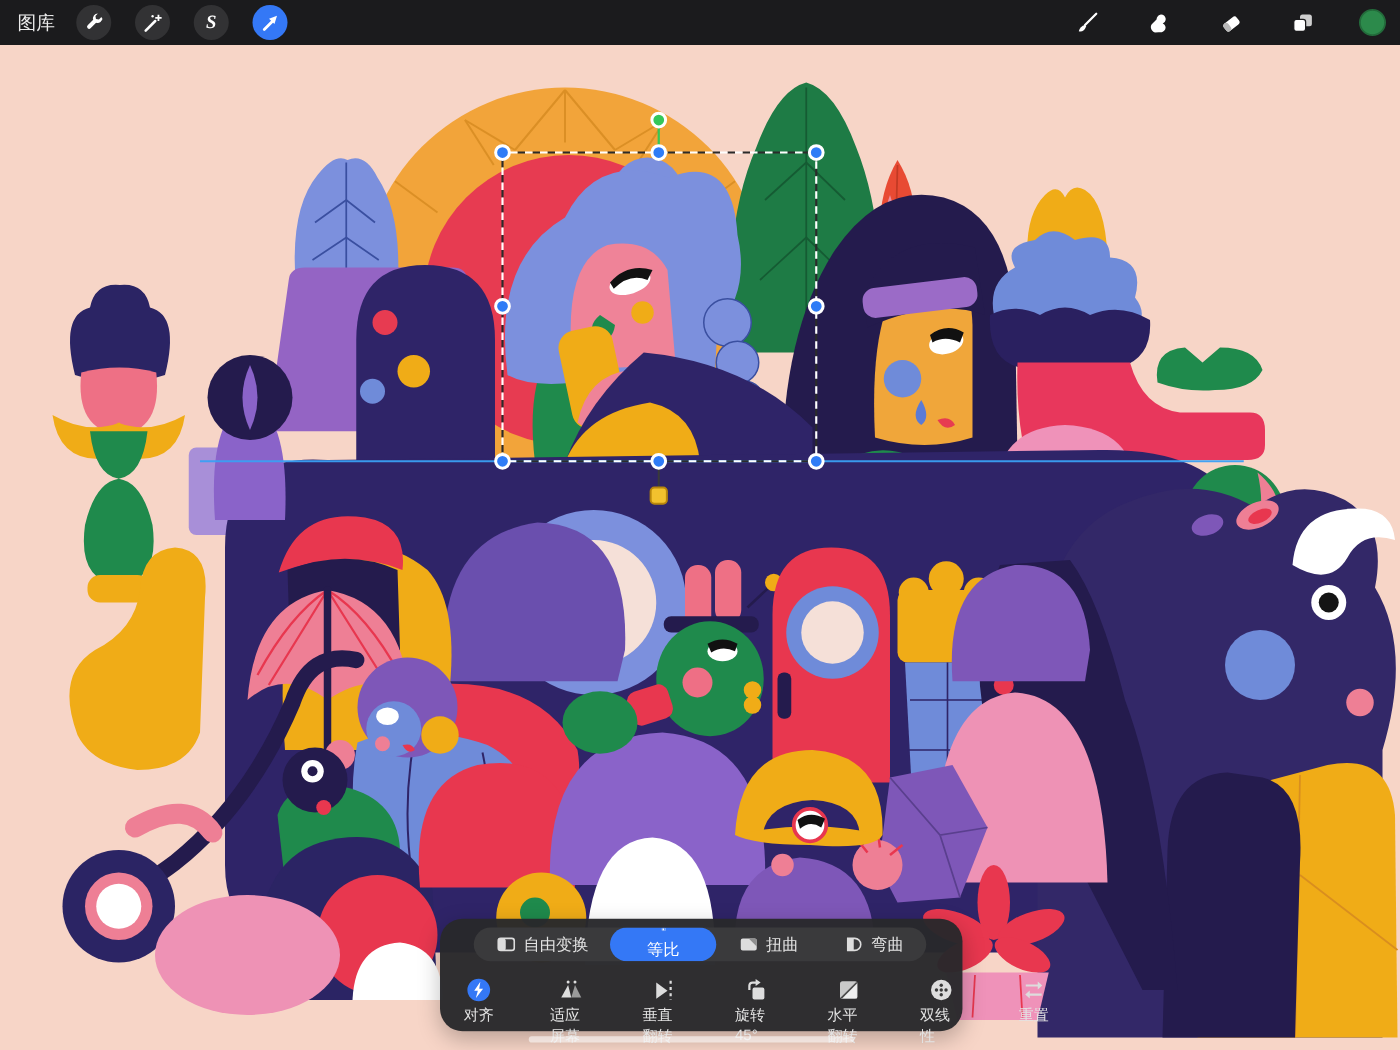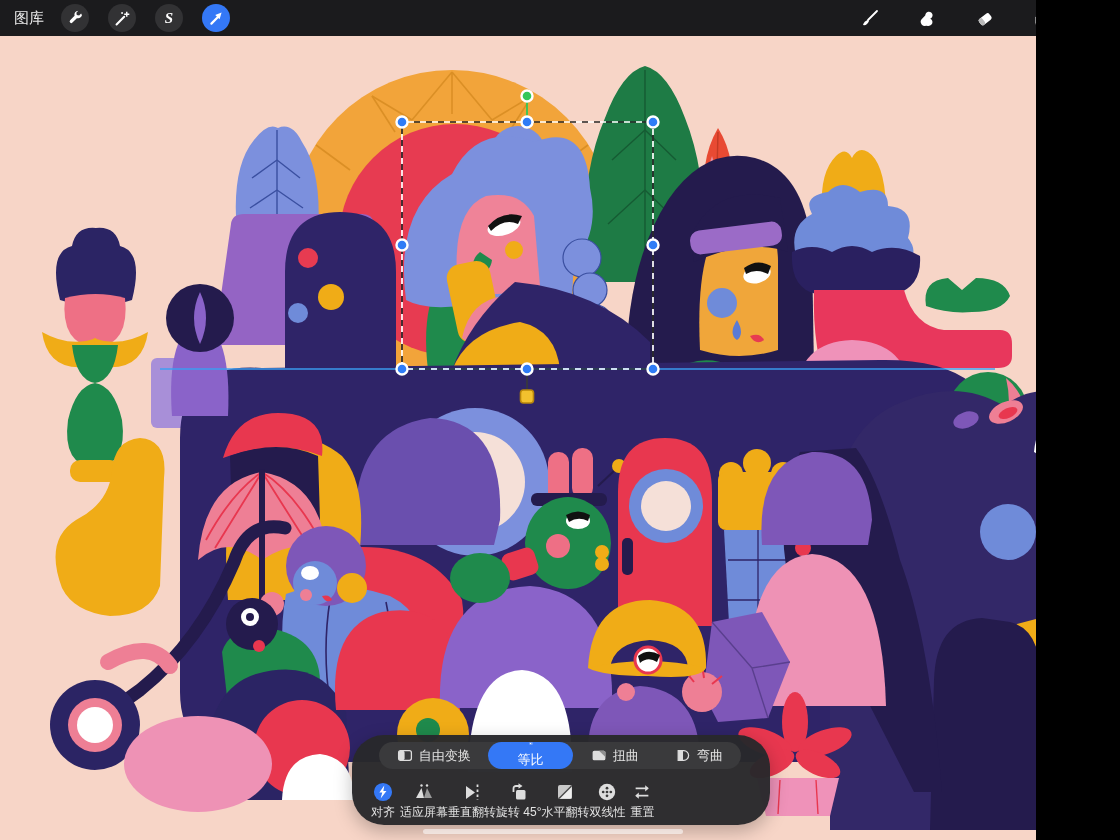--- a/index.html
+++ b/index.html
@@ -1,38 +1,38 @@
 <!DOCTYPE html>
 <html><head>
 <meta charset="utf-8">
 <style>
   html,body{margin:0;padding:0;background:#000;}
   *{box-sizing:border-box;}
-  .app{position:relative;width:1036px;height:840px;overflow:hidden;
+  .app{position:relative;width:1120px;height:840px;overflow:hidden;
        font-family:"Liberation Sans","DejaVu Sans",sans-serif;background:#F7D5C7;}
   
   .topbar{position:absolute;top:0;left:0;width:1120px;height:36px;background:#1B1B1D;z-index:10;}
   .gallery-label{position:absolute;left:14px;top:9px;font-size:15px;color:#EBEBEB;cursor:default;}
   .tool-circle{position:absolute;top:4px;width:28px;height:28px;border-radius:50%;
                background:#323234;display:flex;align-items:center;justify-content:center;cursor:pointer;}
   .tool-circle.active{background:#3478F6;}
   .tool-plain{position:absolute;top:7px;width:22px;height:22px;display:flex;align-items:center;justify-content:center;cursor:pointer;}
   .s-glyph{color:#fff;font-size:15px;font-weight:bold;font-family:"Liberation Serif",serif;font-style:italic;}
   
   .canvas-svg{position:absolute;left:0;top:0;z-index:1;}
   
   .transform-panel{position:absolute;left:352px;top:735px;width:418px;height:90px;
-      background:rgba(40,40,43,0.97);border-radius:32px;z-index:12;box-shadow:0 6px 18px rgba(0,0,0,.25);}
+      background:rgba(40,40,43,0.97);border-radius:18px;z-index:12;box-shadow:0 6px 18px rgba(0,0,0,.25);}
   .mode-bar{position:absolute;left:27px;top:7px;width:362px;height:27px;background:#3A3A3C;
       border-radius:14px;display:flex;align-items:stretch;overflow:hidden;}
   .mode{flex:1;display:flex;align-items:center;justify-content:center;gap:6px;
       color:#E3E3E3;font-size:13px;border-radius:14px;cursor:pointer;white-space:nowrap;padding:0 6px;}
   .mode.wide{flex:1.35;}
   .mode.selected{background:#3478F6;color:#fff;flex-direction:column;}
-  .actions-row{position:absolute;left:14px;right:14px;top:45px;display:flex;}
+  .actions-row{position:absolute;left:14px;right:14px;top:45px;display:flex;gap:40px;}
   .action{display:flex;flex-direction:column;align-items:center;gap:2px;color:#E3E3E3;
       font-size:12px;cursor:pointer;min-width:34px;}
   .action .ic{height:22px;display:flex;align-items:flex-end;}
   .home-indicator{position:absolute;left:423px;top:829px;width:260px;height:5px;border-radius:3px;
       background:rgba(255,255,255,0.55);z-index:12;}
   
   .watermark{position:absolute;right:16px;top:784px;z-index:11;font-size:28px;font-weight:800;
       letter-spacing:2px;color:#fff;text-shadow:2px 3px 0 rgba(90,50,50,0.85);cursor:default;}
 </style>
 </head>

